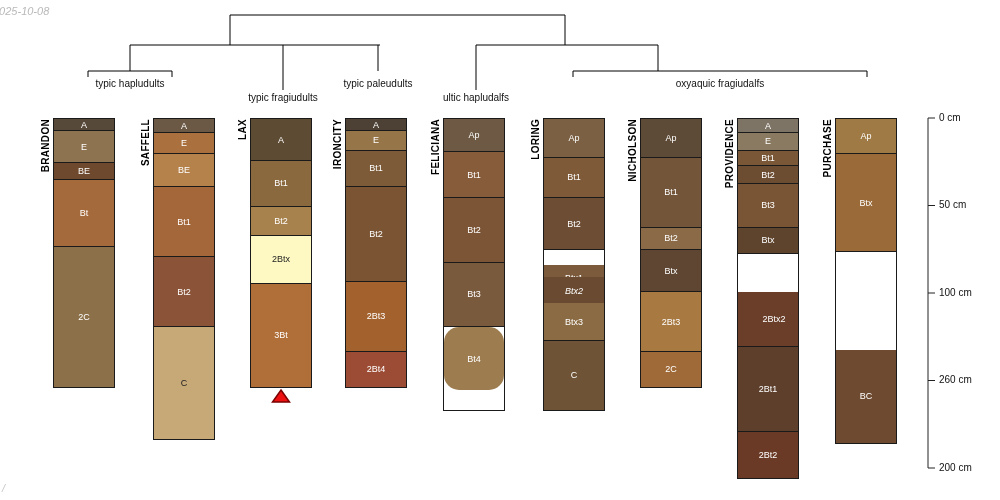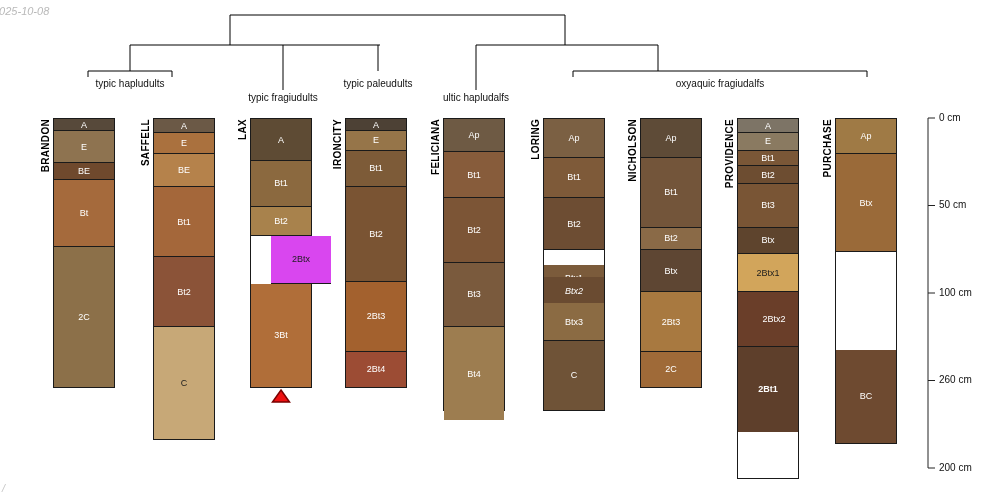--- a/index.html
+++ b/index.html
@@ -63,39 +63,39 @@
         <div class="horizon-band" style="top: 35px; height: 33.25px; background: rgb(181, 130, 75); color: rgb(255, 255, 255);">BE</div>
         <div class="horizon-band" style="top: 68.25px; height: 70px; background: rgb(164, 103, 58); color: rgb(255, 255, 255);">Bt1</div>
         <div class="horizon-band" style="top: 138.25px; height: 70px; background: rgb(139, 83, 56); color: rgb(255, 255, 255);">Bt2</div>
         <div class="horizon-band" style="top: 208.25px; height: 112px; background: rgb(199, 168, 119); color: rgb(29, 29, 29);">C</div>
       </div>
       <div class="profile-name" style="left: 147px; top: 119px;">LAX</div>
       <div class="soil-column" style="left: 250px; top: 118px; width: 62px; height: 269.75px;">
         <div class="horizon-band" style="top: 0px; height: 42px; background: rgb(94, 75, 52); color: rgb(255, 255, 255);">A</div>
         <div class="horizon-band" style="top: 42px; height: 45.5px; background: rgb(139, 105, 63); color: rgb(255, 255, 255);">Bt1</div>
         <div class="horizon-band" style="top: 87.5px; height: 29.75px; background: rgb(168, 130, 76); color: rgb(255, 255, 255);">Bt2</div>
-        <div class="horizon-band" style="top: 117.25px; height: 47.25px; background: #d946ef; color: rgb(29, 29, 29); margin-left: 20px;">2Btx</div>
+        <div class="horizon-band" style="top: 117.25px; height: 47.25px; background: #fef9c3; color: rgb(29, 29, 29);">2Btx</div>
         <div class="horizon-band" style="top: 164.5px; height: 103.25px; background: rgb(176, 110, 57); color: rgb(255, 255, 255);">3Bt</div>
       </div>
       <div class="profile-name" style="left: 242px; top: 119px;">IRONCITY</div>
       <div class="soil-column" style="left: 345px; top: 118px; width: 62px; height: 269.75px;">
         <div class="horizon-band" style="top: 0px; height: 12.25px; background: rgb(77, 65, 53); color: rgb(255, 255, 255);">A</div>
         <div class="horizon-band" style="top: 12.25px; height: 19.25px; background: rgb(150, 117, 73); color: rgb(255, 255, 255);">E</div>
         <div class="horizon-band" style="top: 31.5px; height: 36.75px; background: rgb(125, 91, 56); color: rgb(255, 255, 255);">Bt1</div>
         <div class="horizon-band" style="top: 68.25px; height: 94.5px; background: rgb(122, 84, 51); color: rgb(255, 255, 255);">Bt2</div>
         <div class="horizon-band" style="top: 162.75px; height: 70px; background: rgb(163, 97, 46); color: rgb(255, 255, 255);">2Bt3</div>
         <div class="horizon-band" style="top: 232.75px; height: 35px; background: rgb(156, 76, 52); color: rgb(255, 255, 255);">2Bt4</div>
       </div>
       <div class="profile-name" style="left: 340px; top: 119px;">FELICIANA</div>
       <div class="soil-column" style="left: 443px; top: 118px; width: 62px; height: 292.5px;">
         <div class="horizon-band" style="top: 0px; height: 33.25px; background: rgb(110, 90, 68); color: rgb(255, 255, 255);">Ap</div>
         <div class="horizon-band" style="top: 33.25px; height: 45.5px; background: rgb(135, 92, 59); color: rgb(255, 255, 255);">Bt1</div>
         <div class="horizon-band" style="top: 78.75px; height: 64.75px; background: rgb(124, 85, 54); color: rgb(255, 255, 255);">Bt2</div>
         <div class="horizon-band" style="top: 143.5px; height: 64.75px; background: rgb(122, 90, 61); color: rgb(255, 255, 255);">Bt3</div>
-        <div class="horizon-band" style="top: 208.25px; height: 93px; background: rgb(157, 125, 80); color: rgb(255, 255, 255);">Bt4</div>
+        <div class="horizon-band" style="top: 208.25px; height: 63px; background: rgb(157, 125, 80); color: rgb(255, 255, 255); border-radius: 15px;">Bt4</div>
       </div>
       <div class="profile-name" style="left: 440px; top: 119px;">LORING</div>
       <div class="soil-column" style="left: 543px; top: 118px; width: 62px; height: 292.5px;">
         <div class="horizon-band" style="top: 0px; height: 38.5px; background: rgb(123, 96, 67); color: rgb(255, 255, 255);">Ap</div>
         <div class="horizon-band" style="top: 38.5px; height: 40.25px; background: rgb(126, 90, 57); color: rgb(255, 255, 255);">Bt1</div>
         <div class="horizon-band" style="top: 78.75px; height: 52.5px; background: rgb(109, 77, 51); color: rgb(255, 255, 255);">Bt2</div>
         <div class="horizon-band" style="top: 131.25px; height: 26.25px; background: rgb(123, 91, 59); color: rgb(255, 255, 255); margin-top: 15px;">Btx1</div>
         <div class="horizon-band" style="top: 157.5px; height: 29px; background: rgb(106, 75, 49); color: rgb(255, 255, 255); font-style: italic;">Btx2</div>
         <div class="horizon-band" style="top: 183.75px; height: 38.5px; background: rgb(139, 107, 67); color: rgb(255, 255, 255);">Btx3</div>
         <div class="horizon-band" style="top: 222.25px; height: 68.25px; background: rgb(111, 83, 55); color: rgb(255, 255, 255);">C</div>
@@ -110,23 +110,23 @@
         <div class="horizon-band" style="top: 232.75px; height: 35px; background: rgb(159, 106, 56); color: rgb(255, 255, 255);">2C</div>
       </div>
       <div class="profile-name" style="left: 634px; top: 119px;">PROVIDENCE</div>
       <div class="soil-column" style="left: 737px; top: 118px; width: 62px; height: 360.75px;">
         <div class="horizon-band" style="top: 0px; height: 14px; background: rgb(125, 116, 102); color: rgb(255, 255, 255);">A</div>
         <div class="horizon-band" style="top: 14px; height: 17.5px; background: rgb(138, 122, 97); color: rgb(255, 255, 255);">E</div>
         <div class="horizon-band" style="top: 31.5px; height: 15.75px; background: rgb(122, 87, 55); color: rgb(255, 255, 255);">Bt1</div>
         <div class="horizon-band" style="top: 47.25px; height: 17.5px; background: rgb(109, 77, 49); color: rgb(255, 255, 255);">Bt2</div>
         <div class="horizon-band" style="top: 64.75px; height: 43.75px; background: rgb(121, 85, 53); color: rgb(255, 255, 255);">Bt3</div>
         <div class="horizon-band" style="top: 108.5px; height: 26.25px; background: rgb(94, 68, 45); color: rgb(255, 255, 255);">Btx</div>
-        <div class="horizon-band" style="top: 134.75px; height: 38.5px; background: rgb(210, 165, 91); color: rgb(29, 29, 29);">2Btx1</div>
         <div class="horizon-band" style="top: 173.25px; height: 54.25px; background: rgb(106, 62, 41); color: rgb(255, 255, 255); padding-left: 12px;">2Btx2</div>
-        <div class="horizon-band" style="top: 227.5px; height: 85.75px; background: rgb(94, 63, 43); color: rgb(255, 255, 255); font-weight: bold;">2Bt1</div>
+        <div class="horizon-band" style="top: 227.5px; height: 85.75px; background: rgb(94, 63, 43); color: rgb(255, 255, 255);">2Bt1</div>
+        <div class="horizon-band" style="top: 313.25px; height: 45.5px; background: rgb(107, 58, 39); color: rgb(255, 255, 255);">2Bt2</div>
       </div>
       <div class="profile-name" style="left: 732px; top: 119px;">PURCHASE</div>
       <div class="soil-column" style="left: 835px; top: 118px; width: 62px; height: 325.75px;">
         <div class="horizon-band" style="top: 0px; height: 35px; background: rgb(159, 122, 69); color: rgb(255, 255, 255);">Ap</div>
         <div class="horizon-band" style="top: 35px; height: 98px; background: rgb(154, 106, 57); color: rgb(255, 255, 255);">Btx</div>
         <div class="horizon-band" style="top: 231px; height: 92.75px; background: rgb(110, 74, 48); color: rgb(255, 255, 255); text-align: center;">BC</div>
       </div>
     </div>
 
   <div class="tick" style="top:112px">0 cm</div>

